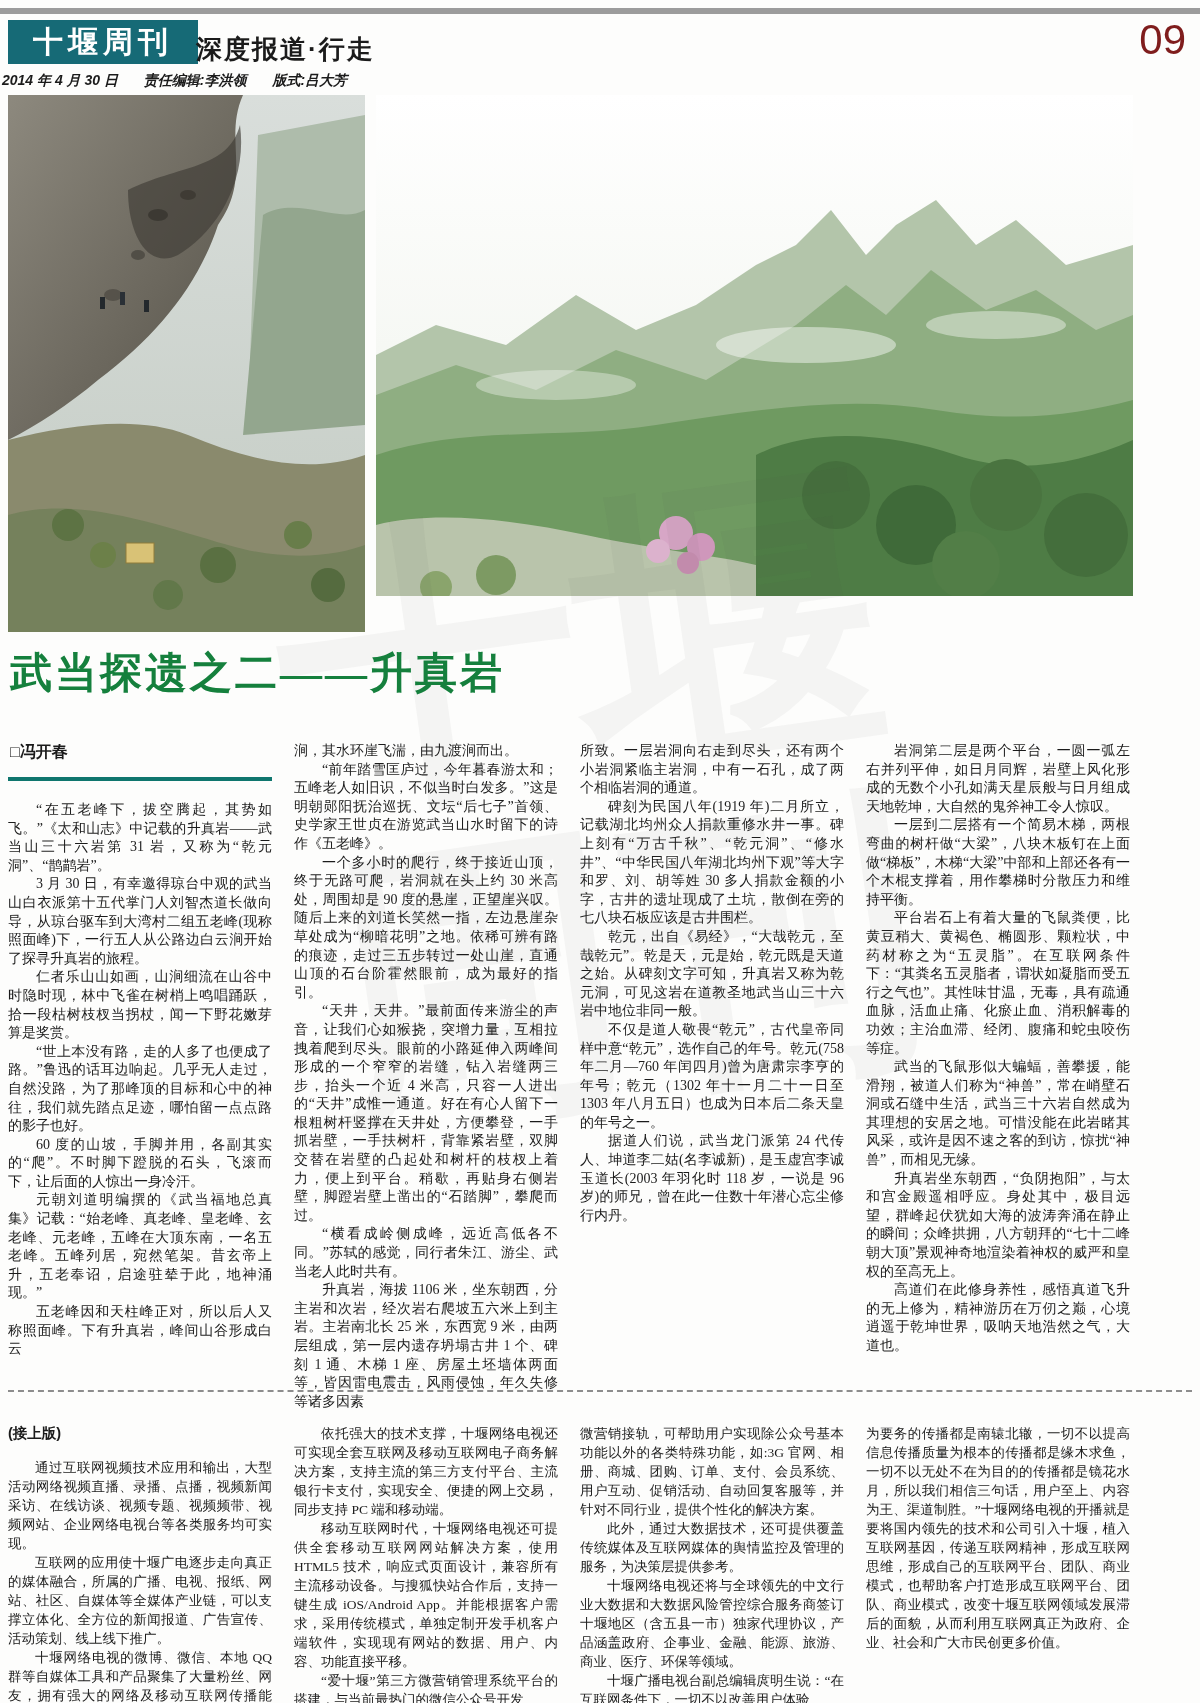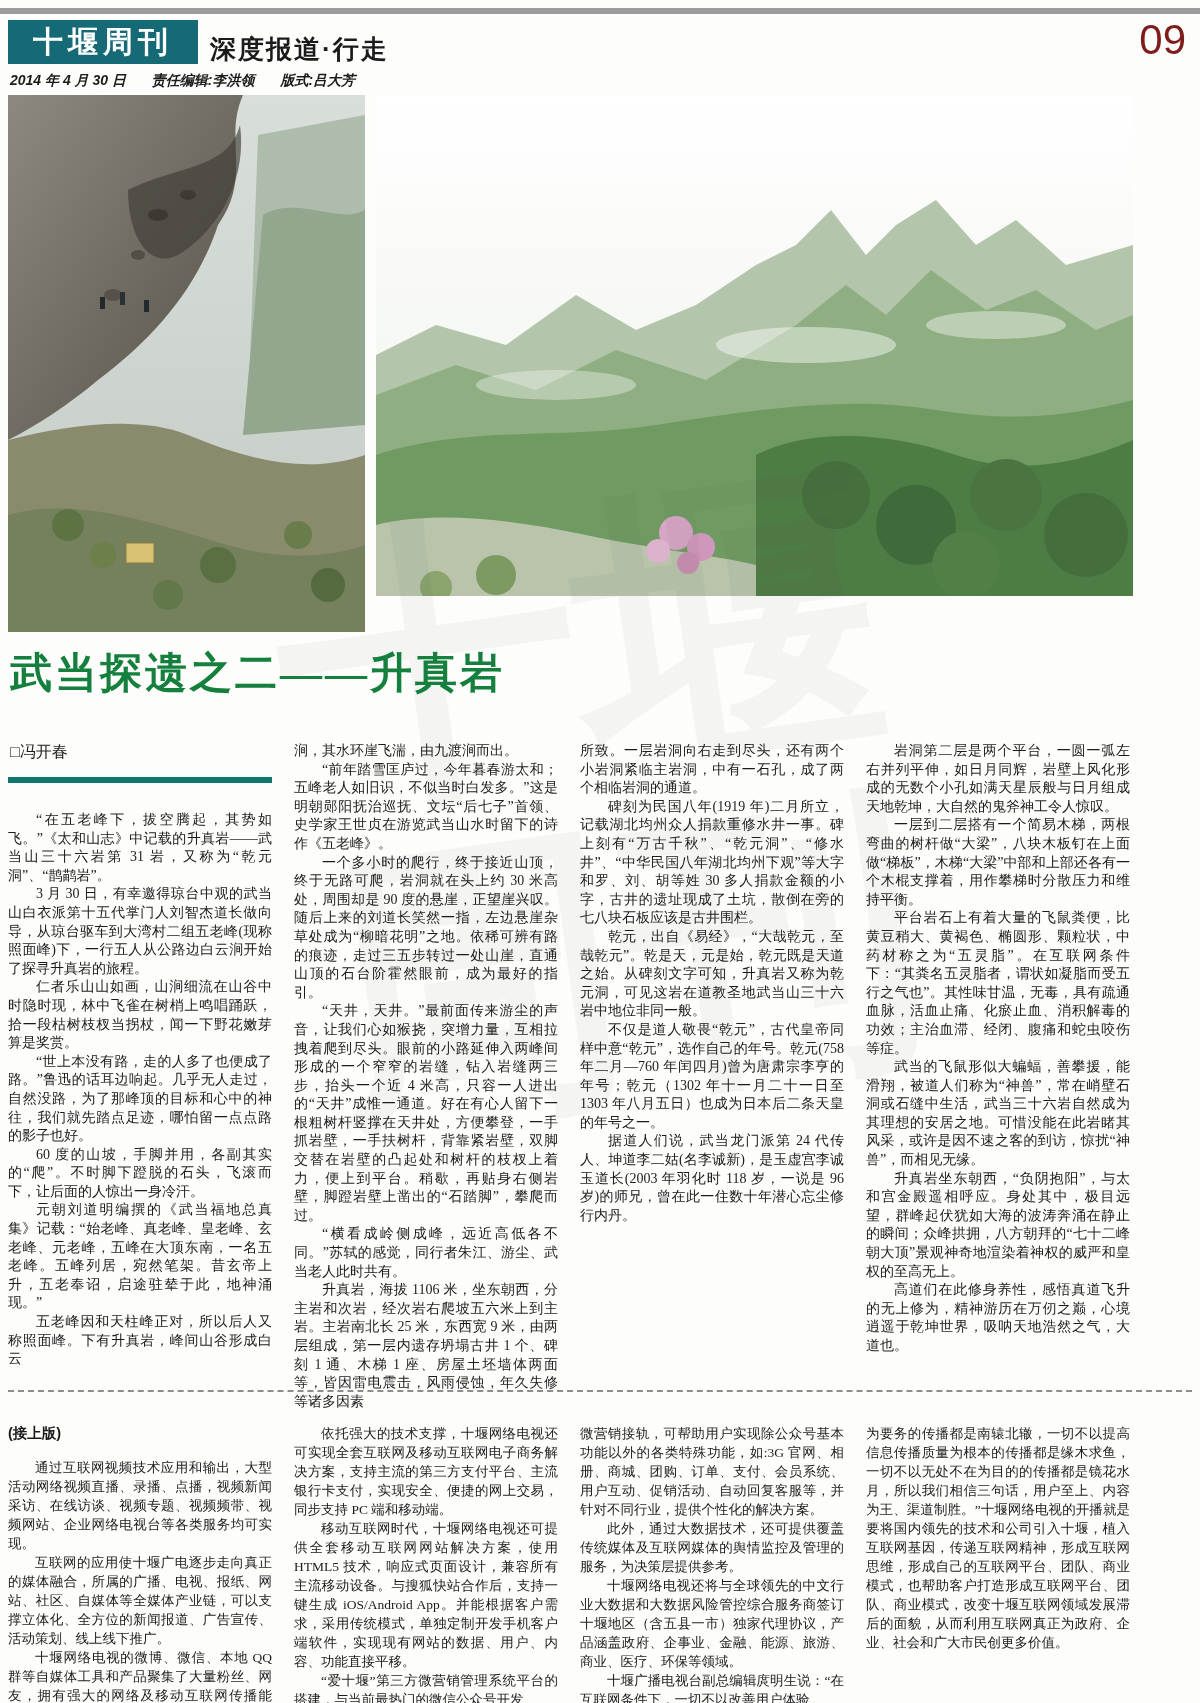--- a/index.html
+++ b/index.html
@@ -5,45 +5,45 @@
   * { margin:0; padding:0; box-sizing:border-box; }
   html,body { width:1200px; height:1703px; }
   body { position:relative; background:#fdfdfc; color:#1b1b1b; overflow:hidden;
          font-family:"Liberation Serif","DejaVu Serif",serif; }
 
   .topbar { position:absolute; top:8px; left:0; width:1200px; height:6px; background:#9c9c9c; }
   .masthead { position:absolute; top:20px; left:8px; width:190px; height:44px;
               display:flex; align-items:center; justify-content:center;
               color:#fff; font-weight:bold; font-size:30px; letter-spacing:5px;
               font-family:"Liberation Sans","DejaVu Sans",sans-serif; }
-  .section-label { position:absolute; top:32px; left:210px; font-size:26px; font-weight:bold;
+  .section-label { position:absolute; top:32px; left:196px; font-size:26px; font-weight:bold;
               letter-spacing:2px; font-family:"Liberation Sans","DejaVu Sans",sans-serif; }
   .page-number { position:absolute; top:16px; right:14px; font-size:42px; color:#7f1d1d;
               font-family:"Liberation Sans","DejaVu Sans",sans-serif; }
-  .date-line { position:absolute; top:72px; left:10px; font-size:14px; font-weight:bold;
+  .date-line { position:absolute; top:72px; left:2px; font-size:14px; font-weight:bold;
               font-style:italic; font-family:"Liberation Sans","DejaVu Sans",sans-serif; }
   .date-line span { margin-right:22px; }
 
   .photo-left  { position:absolute; left:8px;   top:95px; width:357px; height:537px; }
   .photo-right { position:absolute; left:376px; top:95px; width:757px; height:501px; }
   .photo-left svg, .photo-right svg { display:block; width:100%; height:100%; }
 
   .article-title { position:absolute; left:10px; top:645px; font-size:42px; font-weight:bold;
               letter-spacing:3px; color:#15803d; }
 
   .watermark { position:absolute; left:300px; top:470px; width:780px; z-index:0;
               font-size:300px; line-height:320px; font-weight:bold; color:rgba(70,80,80,0.05);
               transform:rotate(-8deg); pointer-events:none;
               font-family:"Liberation Sans","DejaVu Sans",sans-serif; }
 
   .main-cols { position:absolute; left:8px; top:742px; width:1124px; display:flex; gap:22px; z-index:1; }
   .main-cols .col { width:264px; }
   .main-cols p { font-size:14px; line-height:18.6px; text-align:justify; text-indent:2em; }
-  .byline { font-size:16px; font-weight:normal; padding:0 0 14px 2px; border-bottom:6px solid #0f766e;
-            margin-bottom:28px; font-family:"Liberation Sans","DejaVu Sans",sans-serif; }
+  .byline { font-size:16px; font-weight:bold; padding:0 0 14px 2px; border-bottom:4px solid #0f766e;
+            margin-bottom:20px; font-family:"Liberation Sans","DejaVu Sans",sans-serif; }
 
   .dash-sep { position:absolute; left:8px; top:1390px; width:1184px; height:0;
               border-top:2px dashed #8d8d8d; }
 
   .bottom-cols { position:absolute; left:8px; top:1424px; width:1124px; display:flex; gap:22px; z-index:1; }
   .bottom-cols .col { width:264px; }
   .bottom-cols p { font-size:13.5px; line-height:19px; text-align:justify; text-indent:2em; }
   .cont-label { font-weight:bold; font-size:14.5px; margin-bottom:15px;
               font-family:"Liberation Sans","DejaVu Sans",sans-serif; }
 

